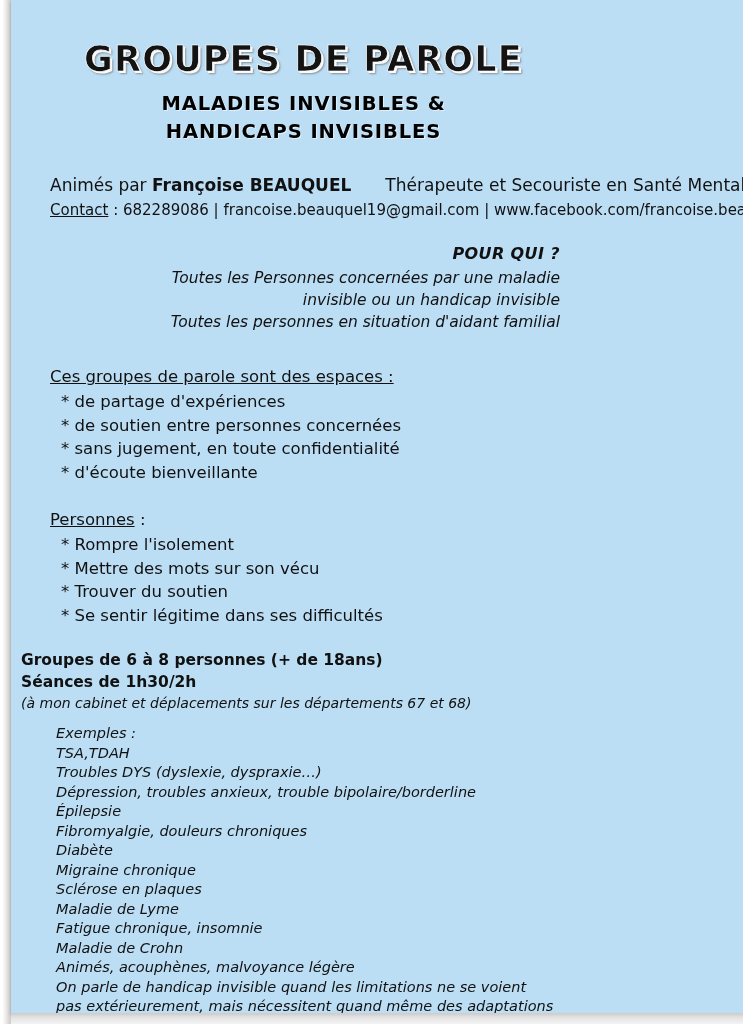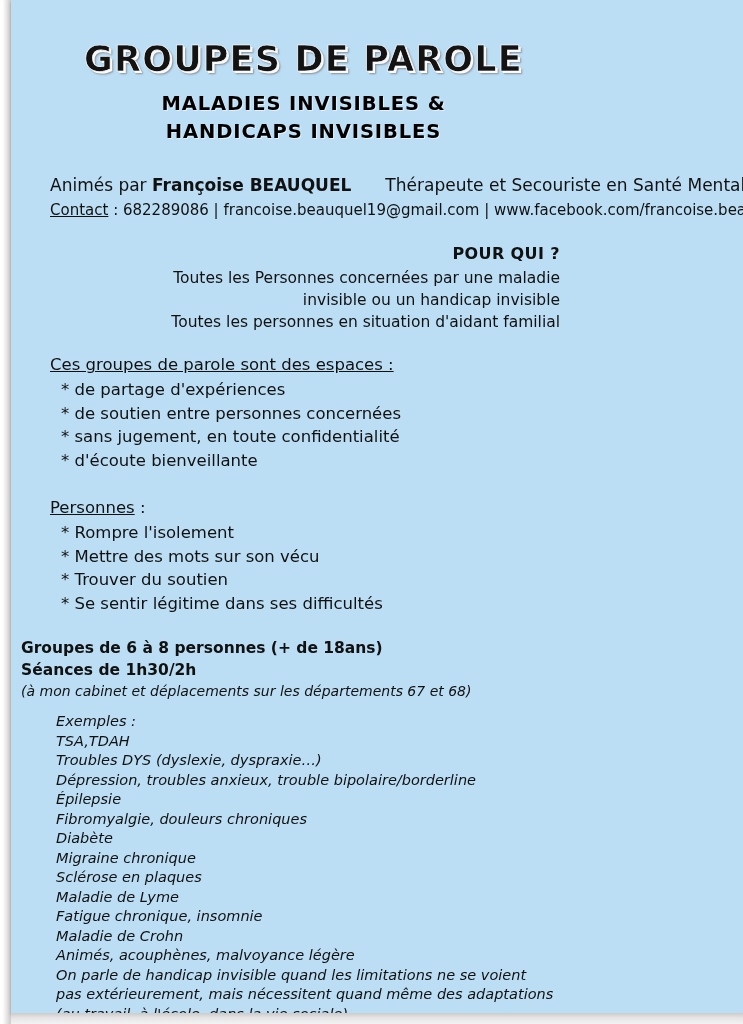--- a/index.html
+++ b/index.html
@@ -107,35 +107,36 @@
   }
   .contact-line .u { text-decoration: underline; }
 
   
   .pourqui {
     margin: 22px 0 0 0;
     padding: 0 36px 0 0;
     text-align: right;
     font-size: 15.5px;
     line-height: 1.42;
+    font-style: italic;
   }
   .pourqui .pq-title {
     font-weight: bold;
     font-size: 16px;
     letter-spacing: 0.4px;
     margin-bottom: 2px;
   }
 
   
   .block {
     padding: 0 0 0 39px;
     font-size: 16.5px;
     line-height: 1.43;
   }
-  .block.espaces { margin-top: 20px; }
+  .block.espaces { margin-top: 32px; }
   .block.objectifs { margin-top: 24px; }
   .block .bhead {
     margin-bottom: 1px;
   }
   .block .bhead .u { text-decoration: underline; }
   .block .bitem { padding-left: 11px; }
 
   
   .groups-info {
     margin: 22px 0 0 0;

